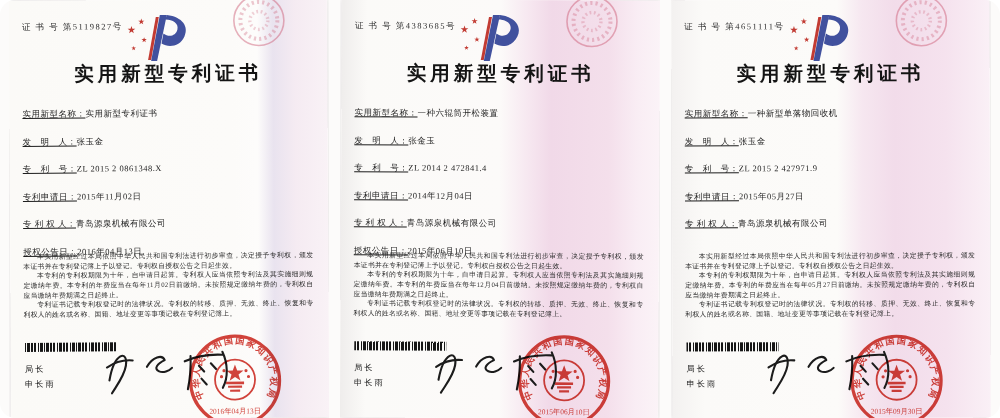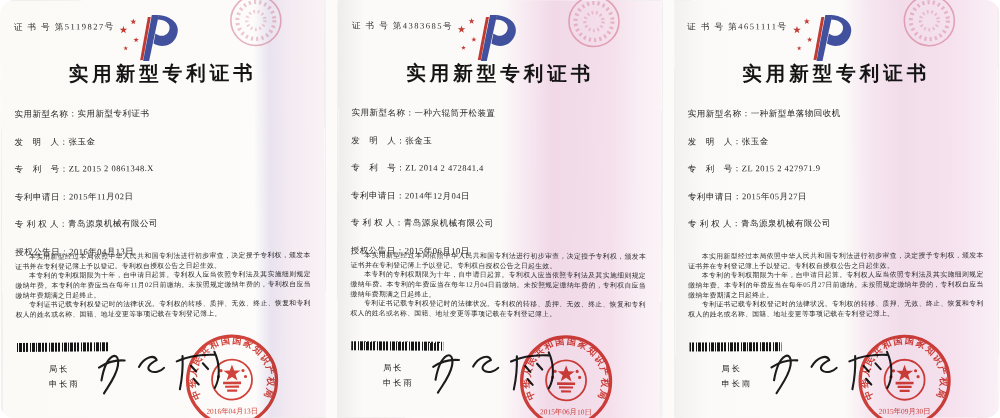--- a/index.html
+++ b/index.html
@@ -1,32 +1,32 @@
 <!DOCTYPE html>
 <html><head>
 <meta charset="utf-8">
 <style>
   html,body{margin:0;padding:0;background:#ffffff;}
-  .stage{position:relative;width:1000px;height:418px;background:#fcfbfa;display:flex;gap:11px;padding:0 1px;box-sizing:border-box;overflow:hidden;font-family:"Liberation Serif","DejaVu Serif",serif;border-radius:15px;}
+  .stage{position:relative;width:1000px;height:418px;background:#fcfbfa;display:flex;gap:11px;padding:0 9px;box-sizing:border-box;overflow:hidden;font-family:"Liberation Serif","DejaVu Serif",serif;border-radius:15px;}
   .cert{flex:1;position:relative;overflow:hidden;}
   .paper{position:absolute;top:0;bottom:0;left:1px;right:1px;box-shadow:0 0 5px rgba(90,80,90,.18);}
   .cert-0 .paper{background:linear-gradient(90deg,#fbfaf7 0%,#fcfbf9 70%,#fdfcfb 78%,#e9e3ef 83%,#f5ebf2 90%,#f9f2f6 100%);transform:rotate(-.35deg);}
   .cert-1 .paper{background:linear-gradient(90deg,#efedec 0%,#fbfaf8 8%,#fcfaf9 50%,#f7e9f1 58%,#f1d9e8 66%,#f4dfeb 84%,#f9edf4 93%,#fbf3f7 100%);transform:rotate(.3deg);}
   .cert-2 .paper{background:linear-gradient(90deg,#f3f1f0 0%,#fbfaf8 10%,#fcfbf9 52%,#f6e7f0 60%,#f2dcea 70%,#f5e2ee 86%,#faf0f6 100%);transform:rotate(-.2deg);}
   .cert-no{position:absolute;top:21px;left:13px;font-size:8.5px;color:#2b2b2b;letter-spacing:1.5px;white-space:nowrap;}
   .logo{position:absolute;top:11px;left:117px;width:64px;height:54px;}
   .corner-seal{position:absolute;top:-7px;right:40px;width:56px;height:56px;opacity:.75;}
   .title{position:absolute;top:60px;left:0;width:100%;text-align:center;font-size:19.5px;font-weight:700;color:#141414;letter-spacing:4px;margin:0;}
   .fields{position:absolute;top:108px;left:13px;right:36px;}
   .frow{font-size:8.5px;color:#1d1d1d;margin-bottom:15.5px;white-space:nowrap;letter-spacing:.5px;}
-  .flabel{color:#1d1d1d;}
+  .flabel{color:#1d1d1d;text-decoration:underline;}
   .body-text{position:absolute;top:251px;left:13px;right:15px;font-size:6.8px;line-height:1.42;color:#2d2d2d;text-align:justify;letter-spacing:.3px;}
   .body-text p{margin:0;text-indent:2em;}
   .barcode{position:absolute;left:14px;bottom:67px;width:92px;height:9px;background:repeating-linear-gradient(90deg,#161616 0,#161616 1.4px,#f8f8f6 1.4px,#f8f8f6 2.4px,#161616 2.4px,#161616 5px,#f8f8f6 5px,#f8f8f6 6.4px);}
-  .director{position:absolute;left:14px;bottom:26px;font-size:8.2px;color:#222;line-height:1.9;letter-spacing:2px;margin-left:32px;}
+  .director{position:absolute;left:14px;bottom:26px;font-size:8.2px;color:#222;line-height:1.9;letter-spacing:2px;}
   .signature{position:absolute;left:84px;bottom:22px;width:146px;height:58px;transform:rotate(-2deg);}
   .seal{position:absolute;right:46px;bottom:-11px;width:96px;height:96px;opacity:.9;mix-blend-mode:multiply;}
   .star{fill:#c23b33;}
 </style>
 </head>
 <body>
 
 <div class="stage" id="stage">
   <div class="cert cert-0">
     <div class="paper">

